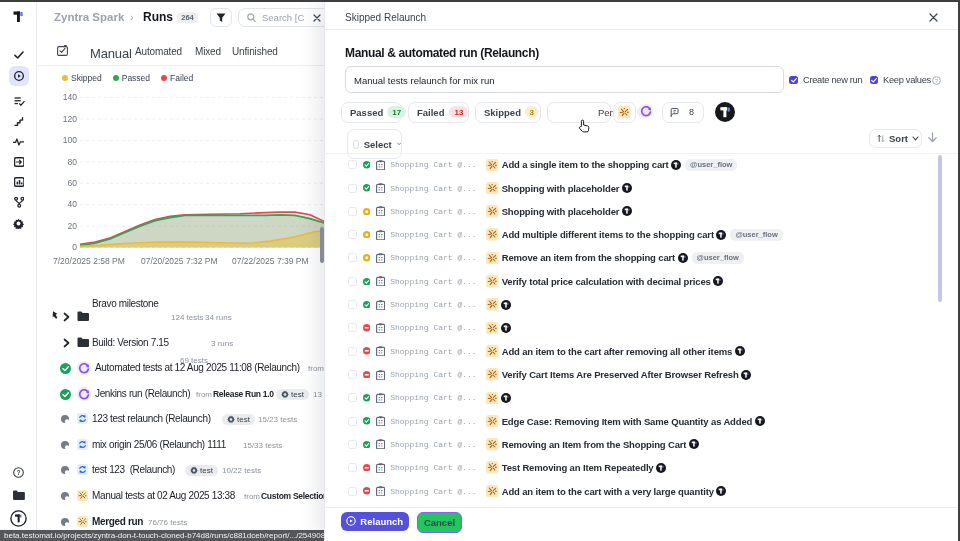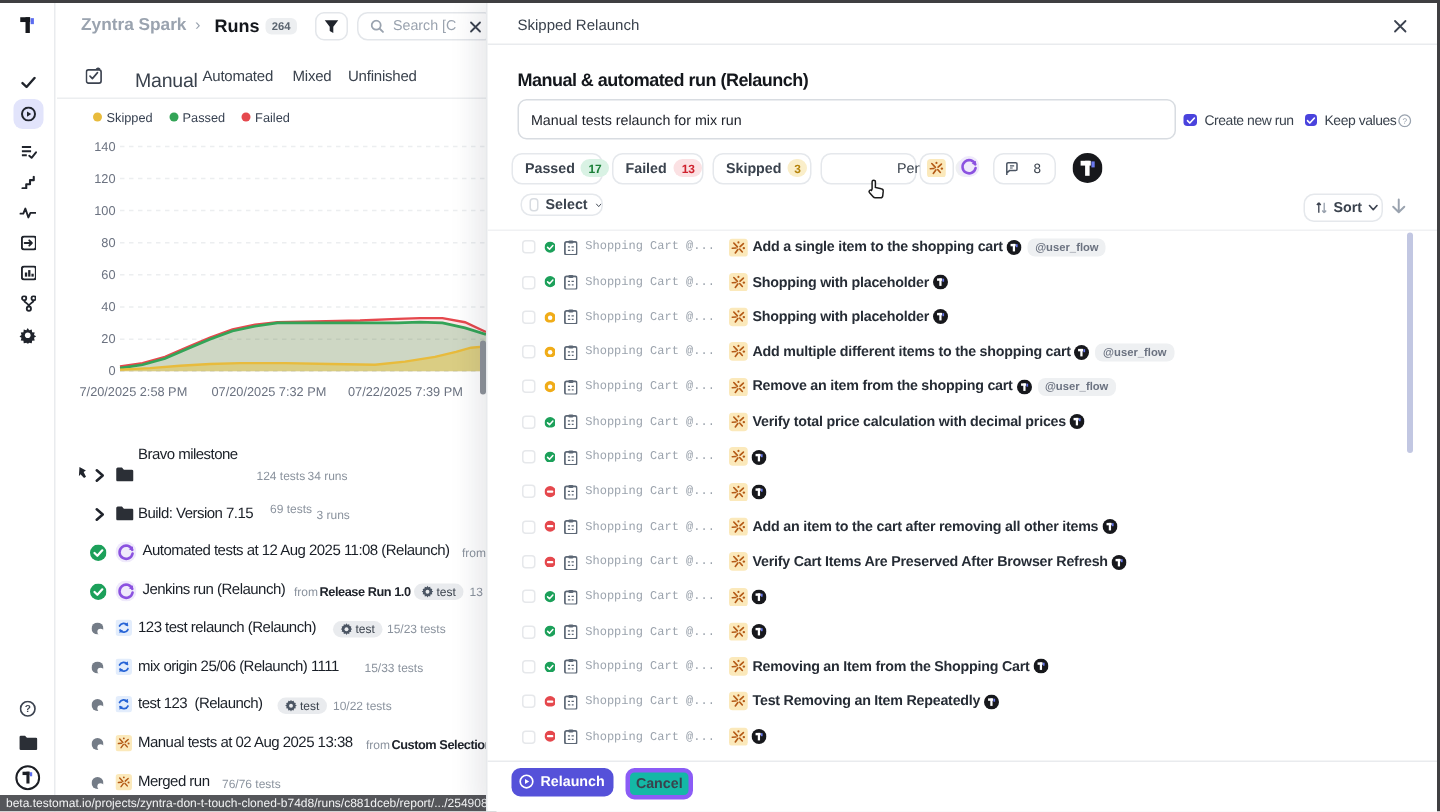--- a/index.html
+++ b/index.html
@@ -276,21 +276,21 @@
     <svg width="7" height="10" viewBox="0 0 7 10">
       <path d="M1.5 1.5 L5.5 5 L1.5 8.5" stroke="#20242c" stroke-width="1.7" fill="none" stroke-linecap="round" stroke-linejoin="round"></path>
     </svg>
   </div>
 <div class="abs" style="left:77px;top:337px;">
     <svg width="12" height="10" viewBox="0 0 12 10">
       <path d="M0.5 1.6 a1 1 0 0 1 1-1 h2.8 l1.3 1.5 H11 a1 1 0 0 1 1 1 V9 a1 1 0 0 1 -1 1 H1.5 a1 1 0 0 1 -1-1 Z" fill="#2b2f36"></path>
     </svg>
   </div>
 <div class="abs" style="left:92px;top:337px;font-size:10px;font-weight:500;color:#1a1f27;letter-spacing:-0.35px;">Build: Version 7.15</div>
-<div class="abs" style="left:180px;top:335px;font-size:8px;color:#8b939e;">69 tests</div>
+<div class="abs" style="left:180px;top:356px;font-size:8px;color:#8b939e;">69 tests</div>
 <div class="abs" style="left:211px;top:339px;font-size:8px;color:#8b939e;">3 runs</div>
 
 <svg class="abs" style="left:60px;top:363px;" width="11" height="11">
     <use href="#g-check"></use>
   </svg>
 <svg class="abs" style="left:77px;top:361px;" width="14" height="14">
     <use href="#g-pcycle"></use>
   </svg>
 <div class="abs" style="left:95px;top:362px;font-size:10px;font-weight:500;color:#1a1f27;letter-spacing:-0.35px;">Automated tests at 12 Aug 2025 11:08 (Relaunch)</div>
 <div class="abs" style="left:308px;top:364px;font-size:8px;color:#8b939e;">from</div>
@@ -360,21 +360,21 @@
 <div class="abs" style="left:92px;top:490px;font-size:10px;font-weight:500;color:#1a1f27;letter-spacing:-0.35px;">Manual tests at 02 Aug 2025 13:38</div>
 <div class="abs" style="left:244px;top:492px;font-size:8px;color:#8b939e;">from</div>
 <div class="abs" style="left:261px;top:491px;font-size:8.5px;font-weight:bold;color:#20242c;letter-spacing:-0.3px;">Custom Selection</div>
 
 <svg class="abs" style="left:61px;top:518px;" width="8" height="8">
     <use href="#g-half"></use>
   </svg>
 <svg class="abs" style="left:76.5px;top:516px;" width="11" height="11" viewBox="0 0 12.5 12.5">
     <use href="#g-boom"></use>
   </svg>
-<div class="abs" style="left:92px;top:516px;font-size:10px;font-weight:400;color:#1a1f27;letter-spacing:-0.35px;">Merged run</div>
+<div class="abs" style="left:92px;top:516px;font-size:10px;font-weight:700;color:#1a1f27;letter-spacing:-0.35px;">Merged run</div>
 <div class="abs" style="left:148px;top:518px;font-size:8px;color:#8b939e;">76/76 tests</div>
 
 <div class="abs" style="left:0;top:530px;width:331px;height:11px;background:#55565a;border-top-right-radius:3px;display:flex;align-items:center;">
 <span style="margin-left:4px;font-size:8px;color:#f2f3f4;white-space:nowrap;">beta.testomat.io/projects/zyntra-don-t-touch-cloned-b74d8/runs/c881dceb/report/.../254908...</span>
 </div>
 
 <div class="abs" id="modal" style="left:324px;top:0;width:636px;height:541px;background:#fff;border-left:1px solid #e7e9ec;box-shadow:-7px 0 18px rgba(20,28,45,0.10);">
 
   <div class="abs" style="left:0;top:0;width:636px;height:30px;border-bottom:1px solid #e9ebee;"></div>
   <div class="abs" style="left:20px;top:12px;font-size:10px;color:#3a424d;">Skipped Relaunch</div>
@@ -435,21 +435,21 @@
     <span style="margin-left:10px;font-size:9px;color:#3a424d;">8</span>
   </div>
   <svg class="abs" style="left:390px;top:102px;" width="20" height="20" viewBox="0 0 10 10">
       <use href="#g-tavatar"></use>
     </svg>
 
   <svg class="abs" style="left:252.5px;top:119px;" width="12" height="14" viewBox="0 0 12 14">
       <path d="M3.4 6.9 V2.2 a1.1 1.1 0 0 1 2.2 0 V6 l3.9 .9 a1.6 1.6 0 0 1 1.3 1.7 l-.3 2.9 a1.5 1.5 0 0 1 -1.5 1.4 H5.5 a1.8 1.8 0 0 1 -1.4 -.7 L1.6 9.3 a1 1 0 0 1 1.4 -1.4 Z" fill="#fff" stroke="#1a1a1a" stroke-width="1"></path>
     </svg>
 
-  <div class="pill" style="left:22px;top:129px;width:55px;height:15px;padding-left:5px;">
+  <div class="pill" style="left:22px;top:129px;width:55px;height:30px;padding-left:5px;">
     <span style="width:9px;height:9px;border:1px solid #d8dce1;border-radius:2.5px;background:#fff;"></span>
     <span style="margin-left:5px;font-size:9.5px;font-weight:bold;color:#3a424d;">Select</span>
     <svg style="margin-left:5px;" width="8" height="6" viewBox="0 0 8 6">
         <path d="M1.2 1.2 L4 4.4 L6.8 1.2" stroke="#3c4350" stroke-width="1.2" fill="none" stroke-linecap="round" stroke-linejoin="round"></path>
       </svg>
   </div>
   <div class="pill" style="left:544px;top:129px;width:53px;height:18.5px;padding-left:7px;">
     <svg width="8" height="9" viewBox="0 0 8 9">
         <path d="M2.2 7.8 V1.4 M2.2 1.2 L0.9 2.7 M2.2 1.2 L3.5 2.7" stroke="#3c4350" stroke-width="0.9" fill="none"></path>
         <path d="M5.8 1.2 V7.6 M5.8 7.8 L4.5 6.3 M5.8 7.8 L7.1 6.3" stroke="#9aa3af" stroke-width="0.9" fill="none"></path>
@@ -656,20 +656,21 @@
       <svg style="flex:none;" width="7.5" height="7.5" viewBox="0 0 11 11">
         <use href="#g-check"></use>
       </svg>
       <svg style="flex:none;margin-left:5.5px;" width="9.2" height="10" viewBox="0 0 9.2 10">
         <use href="#g-clip"></use>
       </svg>
       <span class="mono">Shopping Cart @...</span>
       <svg style="flex:none;margin-left:4px;" width="12.5" height="12.5">
         <use href="#g-boom"></use>
       </svg>
+      <span class="mtitle">Edge Case: Removing Item with Same Quantity as Added</span>
       <svg style="flex:none;margin-left:2.5px;" width="10" height="10" viewBox="0 0 10 10">
         <use href="#g-tavatar"></use>
       </svg>
     </div>
 <div class="abs mrow" style="left:22.5px;top:432.8px;">
       <span class="mcb"></span>
       <svg style="flex:none;" width="7.5" height="7.5" viewBox="0 0 11 11">
         <use href="#g-check"></use>
       </svg>
       <svg style="flex:none;margin-left:5.5px;" width="9.2" height="10" viewBox="0 0 9.2 10">
@@ -706,34 +707,35 @@
       <svg style="flex:none;" width="7.5" height="7.5" viewBox="0 0 7.5 7.5">
         <use href="#g-minus"></use>
       </svg>
       <svg style="flex:none;margin-left:5.5px;" width="9.2" height="10" viewBox="0 0 9.2 10">
         <use href="#g-clip"></use>
       </svg>
       <span class="mono">Shopping Cart @...</span>
       <svg style="flex:none;margin-left:4px;" width="12.5" height="12.5">
         <use href="#g-boom"></use>
       </svg>
+      <span class="mtitle">Add an item to the cart with a very large quantity</span>
       <svg style="flex:none;margin-left:2.5px;" width="10" height="10" viewBox="0 0 10 10">
         <use href="#g-tavatar"></use>
       </svg>
     </div>
 
   <div class="abs" style="left:613px;top:155px;width:4px;height:147px;background:#c2c7e2;border-radius:2px;"></div>
 
   <div class="abs" style="left:0;top:507px;width:636px;border-top:1px solid #e9ebee;"></div>
   <div class="abs" style="left:15.5px;top:511.5px;width:68.5px;height:19.5px;background:#5551d9;border-radius:6px;display:flex;align-items:center;justify-content:center;">
     <svg width="10" height="10" viewBox="0 0 10 10">
         <circle cx="5" cy="5" r="4.2" stroke="#fff" stroke-width="1.1" fill="none"></circle>
         <path d="M4 3.4 L6.8 5 L4 6.6 Z" fill="#fff"></path>
       </svg>
     <span style="margin-left:4px;font-size:9.5px;font-weight:bold;color:#fff;">Relaunch</span>
   </div>
-  <div class="abs" style="left:92px;top:511.5px;width:45px;height:21px;background:#14b8a6;border:3px solid #8b5cf6;border-radius:6px;display:flex;align-items:center;justify-content:center;">
+  <div class="abs" style="left:92px;top:511.5px;width:45px;height:21px;background:#22c55e;border:1px solid #8b5cf6;border-radius:6px;display:flex;align-items:center;justify-content:center;">
     <span style="font-size:9.5px;font-weight:bold;color:#3a424d;">Cancel</span>
   </div>
 </div>
 
 <div class="abs" style="left:0;top:0;width:960px;height:1.5px;background:#3f3f41;"></div>
 <div class="abs" style="left:958px;top:0;width:2px;height:541px;background:#3f3f41;"></div>
 
 </body></html>

